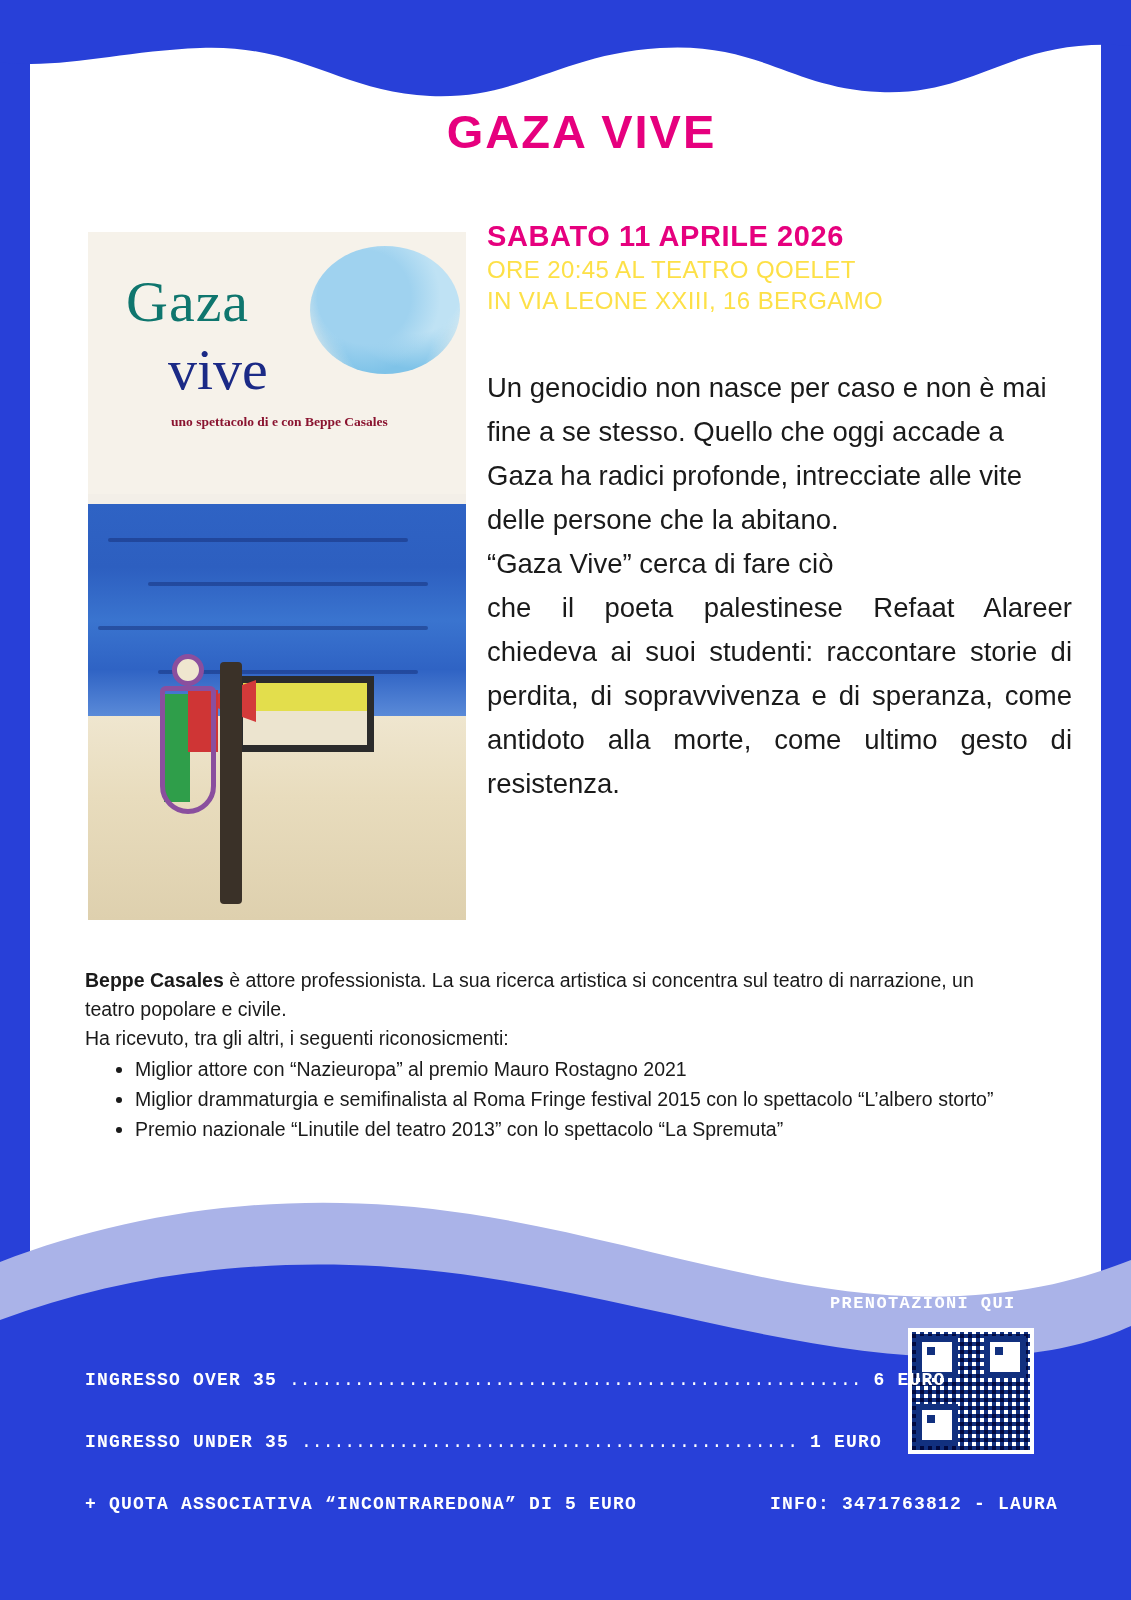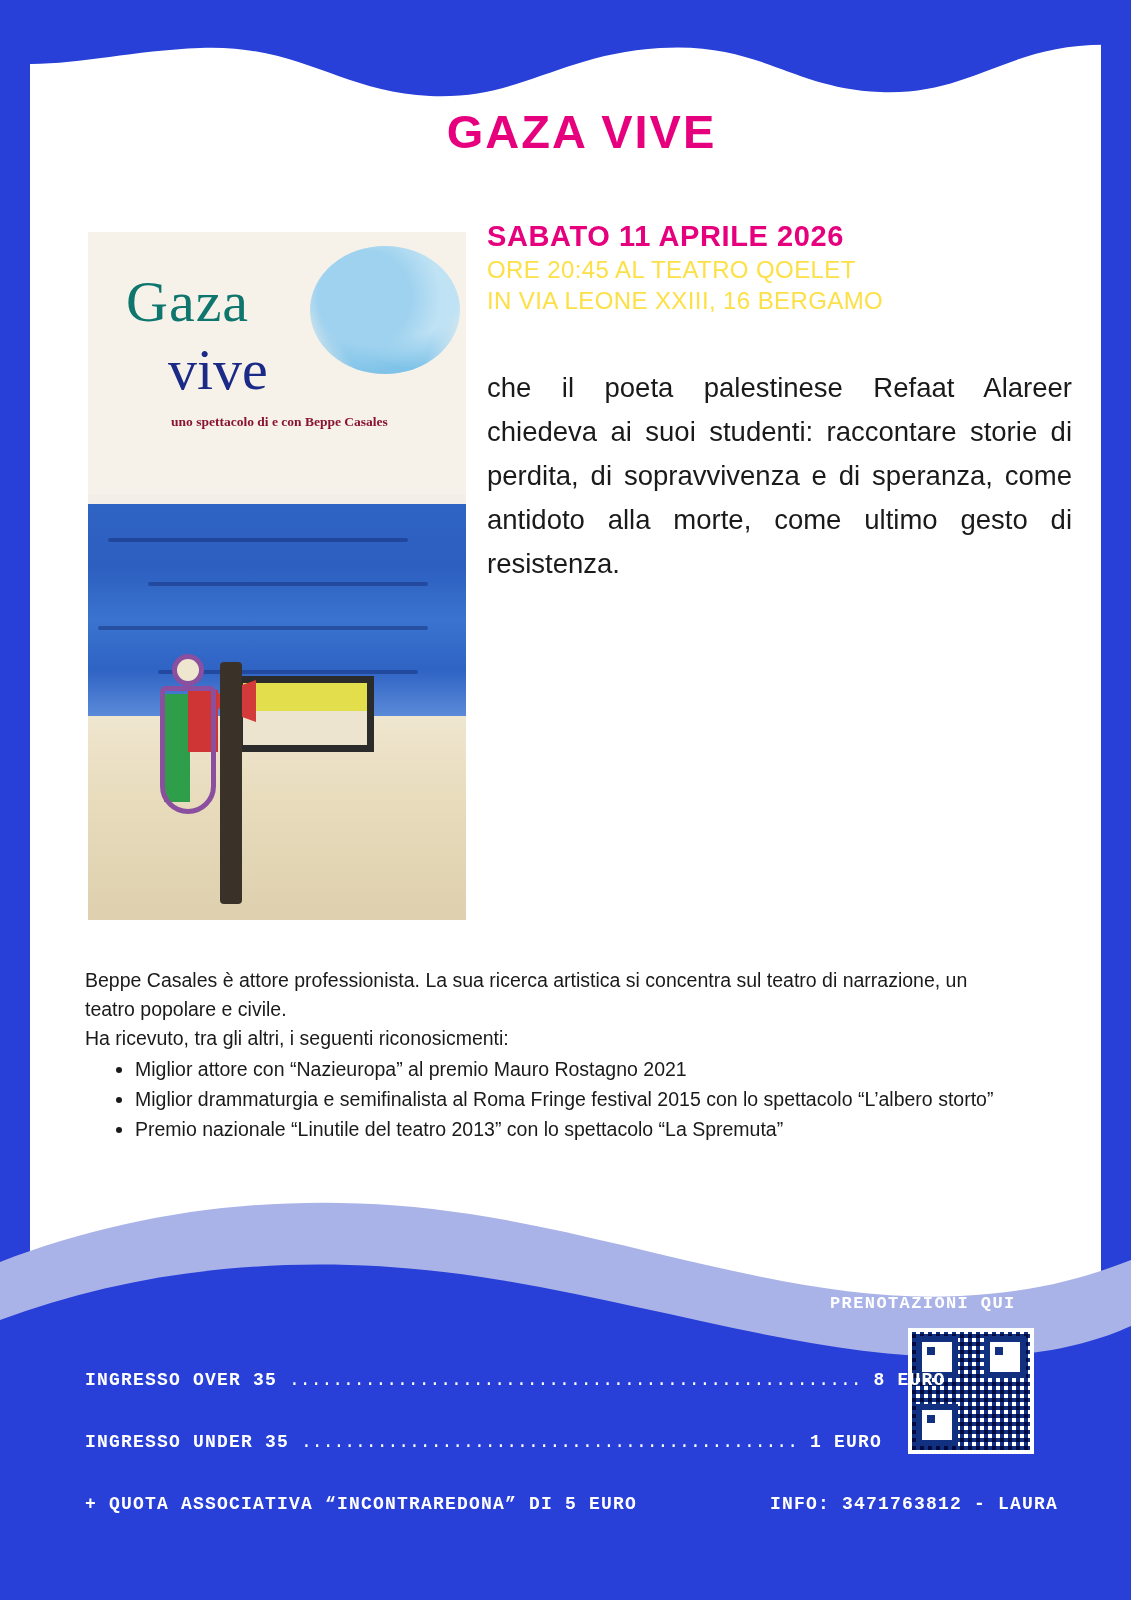--- a/index.html
+++ b/index.html
@@ -223,21 +223,21 @@
   .bio {
     position: absolute;
     left: 85px;
     top: 966px;
     width: 930px;
     font-size: 19.5px;
     line-height: 29px;
     color: #1a1a1a;
   }
   .bio p { margin: 0; }
-  .bio strong { font-weight: normal; margin-top: 17px; }
+  .bio strong { font-weight: bold; margin-top: 17px; }
   .bio ul {
     margin: 2px 0 0 0;
     padding-left: 38px;
   }
   .bio li {
     margin: 0 0 2px 12px;
     line-height: 28px;
   }
 
   
@@ -348,20 +348,22 @@
     </div>
   </div>
 
   <div class="event-block">
     <div class="event-line-1">SABATO 11 APRILE 2026</div>
     <div class="event-line-2">ORE 20:45 AL TEATRO QOELET</div>
     <div class="event-line-3">IN VIA LEONE XXIII, 16 BERGAMO</div>
   </div>
 
   <div class="body-text">
+    <p>Un genocidio non nasce per caso e non è mai fine a se stesso. Quello che oggi accade a Gaza ha radici profonde, intrecciate alle vite delle persone che la abitano.</p>
+    <p>“Gaza Vive” cerca di fare ciò</p>
     <p class="just">che il poeta palestinese Refaat Alareer chiedeva ai suoi studenti: raccontare storie di perdita, di sopravvivenza e di speranza, come antidoto alla morte, come ultimo gesto di resistenza.</p>
   </div>
 
   <div class="bio">
     <p><strong>Beppe Casales</strong><span> è attore professionista. La sua ricerca artistica si concentra sul teatro di narrazione, un teatro popolare e civile.</span></p>
     <p>Ha ricevuto, tra gli altri, i seguenti riconosicmenti:</p>
     <ul>
       <li>Miglior attore con “Nazieuropa” al premio Mauro Rostagno 2021</li>
       <li>Miglior drammaturgia e semifinalista al Roma Fringe festival 2015 con lo spettacolo “L’albero storto”</li>
       <li>Premio nazionale “Linutile del teatro 2013” con lo spettacolo “La Spremuta”</li>
@@ -384,21 +386,21 @@
           <i></i>
         </div>
       <div class="qr-eye" style="left:8px; bottom:8px;">
           <i></i>
         </div>
     </div>
 
     <div class="price-row price-1">
       <span>INGRESSO OVER 35</span>
       <span class="dots">.....................................................</span>
-      <span>8 EURO</span>
+      <span>6 EURO</span>
     </div>
 
     <div class="price-row price-2">
       <span>INGRESSO UNDER 35</span>
       <span class="dots">..............................................</span>
       <span>1 EURO</span>
     </div>
 
     <div class="price-row quota">+ QUOTA ASSOCIATIVA “INCONTRAREDONA” DI 5 EURO</div>
     <div class="info">INFO: 3471763812 - LAURA</div>

